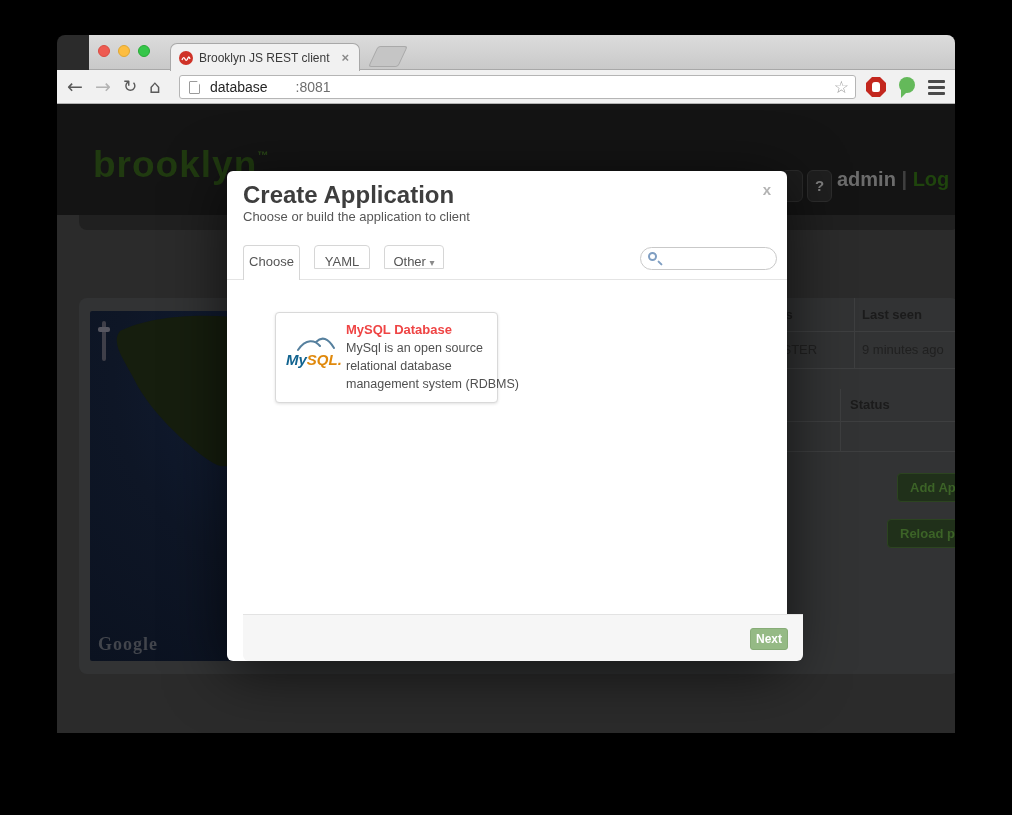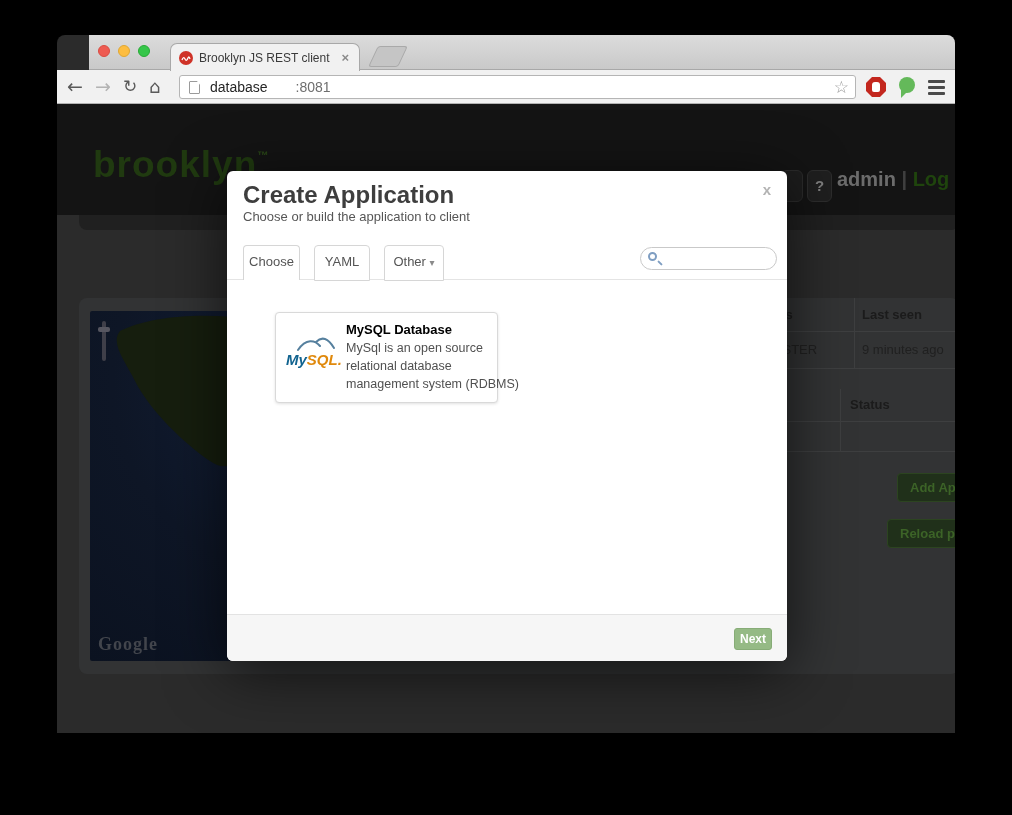--- a/index.html
+++ b/index.html
@@ -107,21 +107,21 @@
              border-radius:4px; color:#3c6327; font-weight:bold; font-size:13px;
              line-height:27px; padding-left:12px; white-space:nowrap; overflow:hidden; }
 
   
   .modal { position:absolute; left:170px; top:67px; width:560px; height:490px; z-index:20;
            background:#fff; border-radius:6px; box-shadow:0 10px 60px rgba(0,0,0,0.65); }
   .m-title { position:absolute; left:16px; top:10px; font-size:24px; font-weight:bold; color:#3e3e3e; }
   .m-sub   { position:absolute; left:16px; top:38px; font-size:13px; color:#565656; }
   .m-close { position:absolute; right:16px; top:10px; font-size:15px; font-weight:bold; color:#b3b3b3; }
 
-  .m-tab { position:absolute; top:74px; height:36px; background:#fff; border:1px solid #d6d6d6;
+  .m-tab { position:absolute; top:74px; height:24px; background:#fff; border:1px solid #d6d6d6;
            border-radius:4px 4px 0 0; font-size:13px; color:#555; text-align:center;
            line-height:32px; }
   .m-tab.active { height:35px; border-bottom:none; z-index:5; }
   #tab-catalog { left:16px;  width:57px; }
   #tab-yaml    { left:87px;  width:56px; }
   #tab-other   { left:157px; width:60px; }
   .caret { font-size:10px; color:#8a8a8a; font-family:"DejaVu Sans",sans-serif; }
   .m-divider { position:absolute; left:0; top:108px; width:560px; height:1px; background:#e4e4e4; }
 
   .m-search { position:absolute; left:413px; top:76px; width:137px; height:23px;
@@ -135,25 +135,25 @@
 
   .card { position:absolute; left:48px; top:141px; width:223px; height:91px;
           border:1px solid #d9d9d9; border-radius:4px; background:#fff;
           box-shadow:0 1px 3px rgba(0,0,0,0.12); }
   .card .c-logo { position:absolute; left:10px; top:24px; width:58px; height:44px; }
   .c-logo svg { position:absolute; left:10px; top:0; }
   .c-logo .wordmark { position:absolute; left:0; top:14px; font-size:15px; font-weight:bold;
                       font-style:italic; white-space:nowrap; }
   .c-logo .my  { color:#11638f; }
   .c-logo .sql { color:#e0890c; }
-  .card .c-title { position:absolute; left:70px; top:9px; font-size:13px; font-weight:bold; color:#000000; }
+  .card .c-title { position:absolute; left:70px; top:9px; font-size:13px; font-weight:bold; color:#ef4444; }
   .card .c-line { position:absolute; left:70px; font-size:12.5px; color:#505050; white-space:nowrap; }
   .c-l1 { top:28px; } .c-l2 { top:46px; } .c-l3 { top:64px; }
 
-  .m-footer { position:absolute; left:0; top:443px; width:560px; height:47px;
+  .m-footer { position:absolute; left:16px; top:443px; width:560px; height:47px;
               background:#f6f6f6; border-top:1px solid #e3e3e3; border-radius:0 0 6px 6px; }
   .btn-next { position:absolute; right:15px; top:13px; width:38px; height:22px;
               background:#95ba85; border:1px solid #87ac77; border-radius:3px;
               color:#fff; font-size:12px; font-weight:bold; text-align:center;
               line-height:20px; }
 </style>
 </head>
 <body>
 
 <div id="screen">

